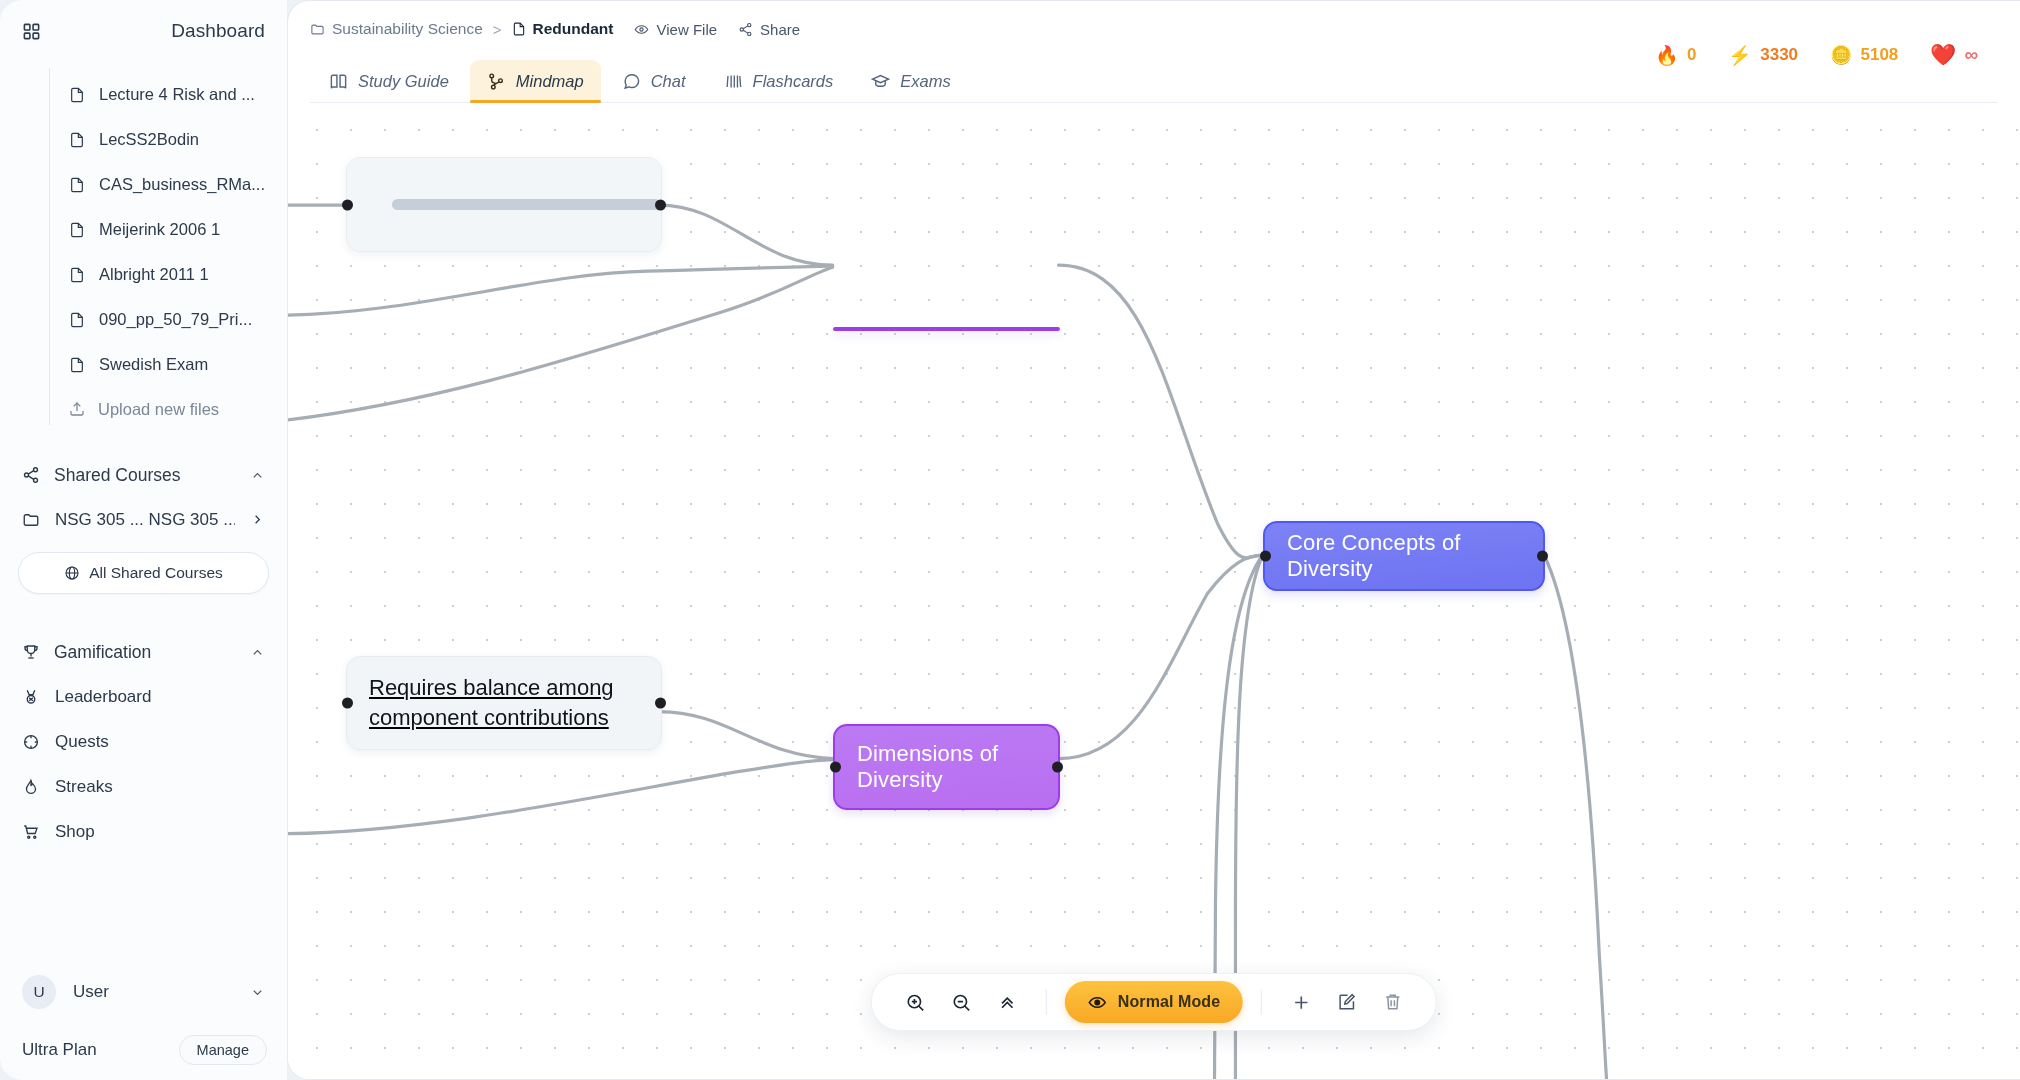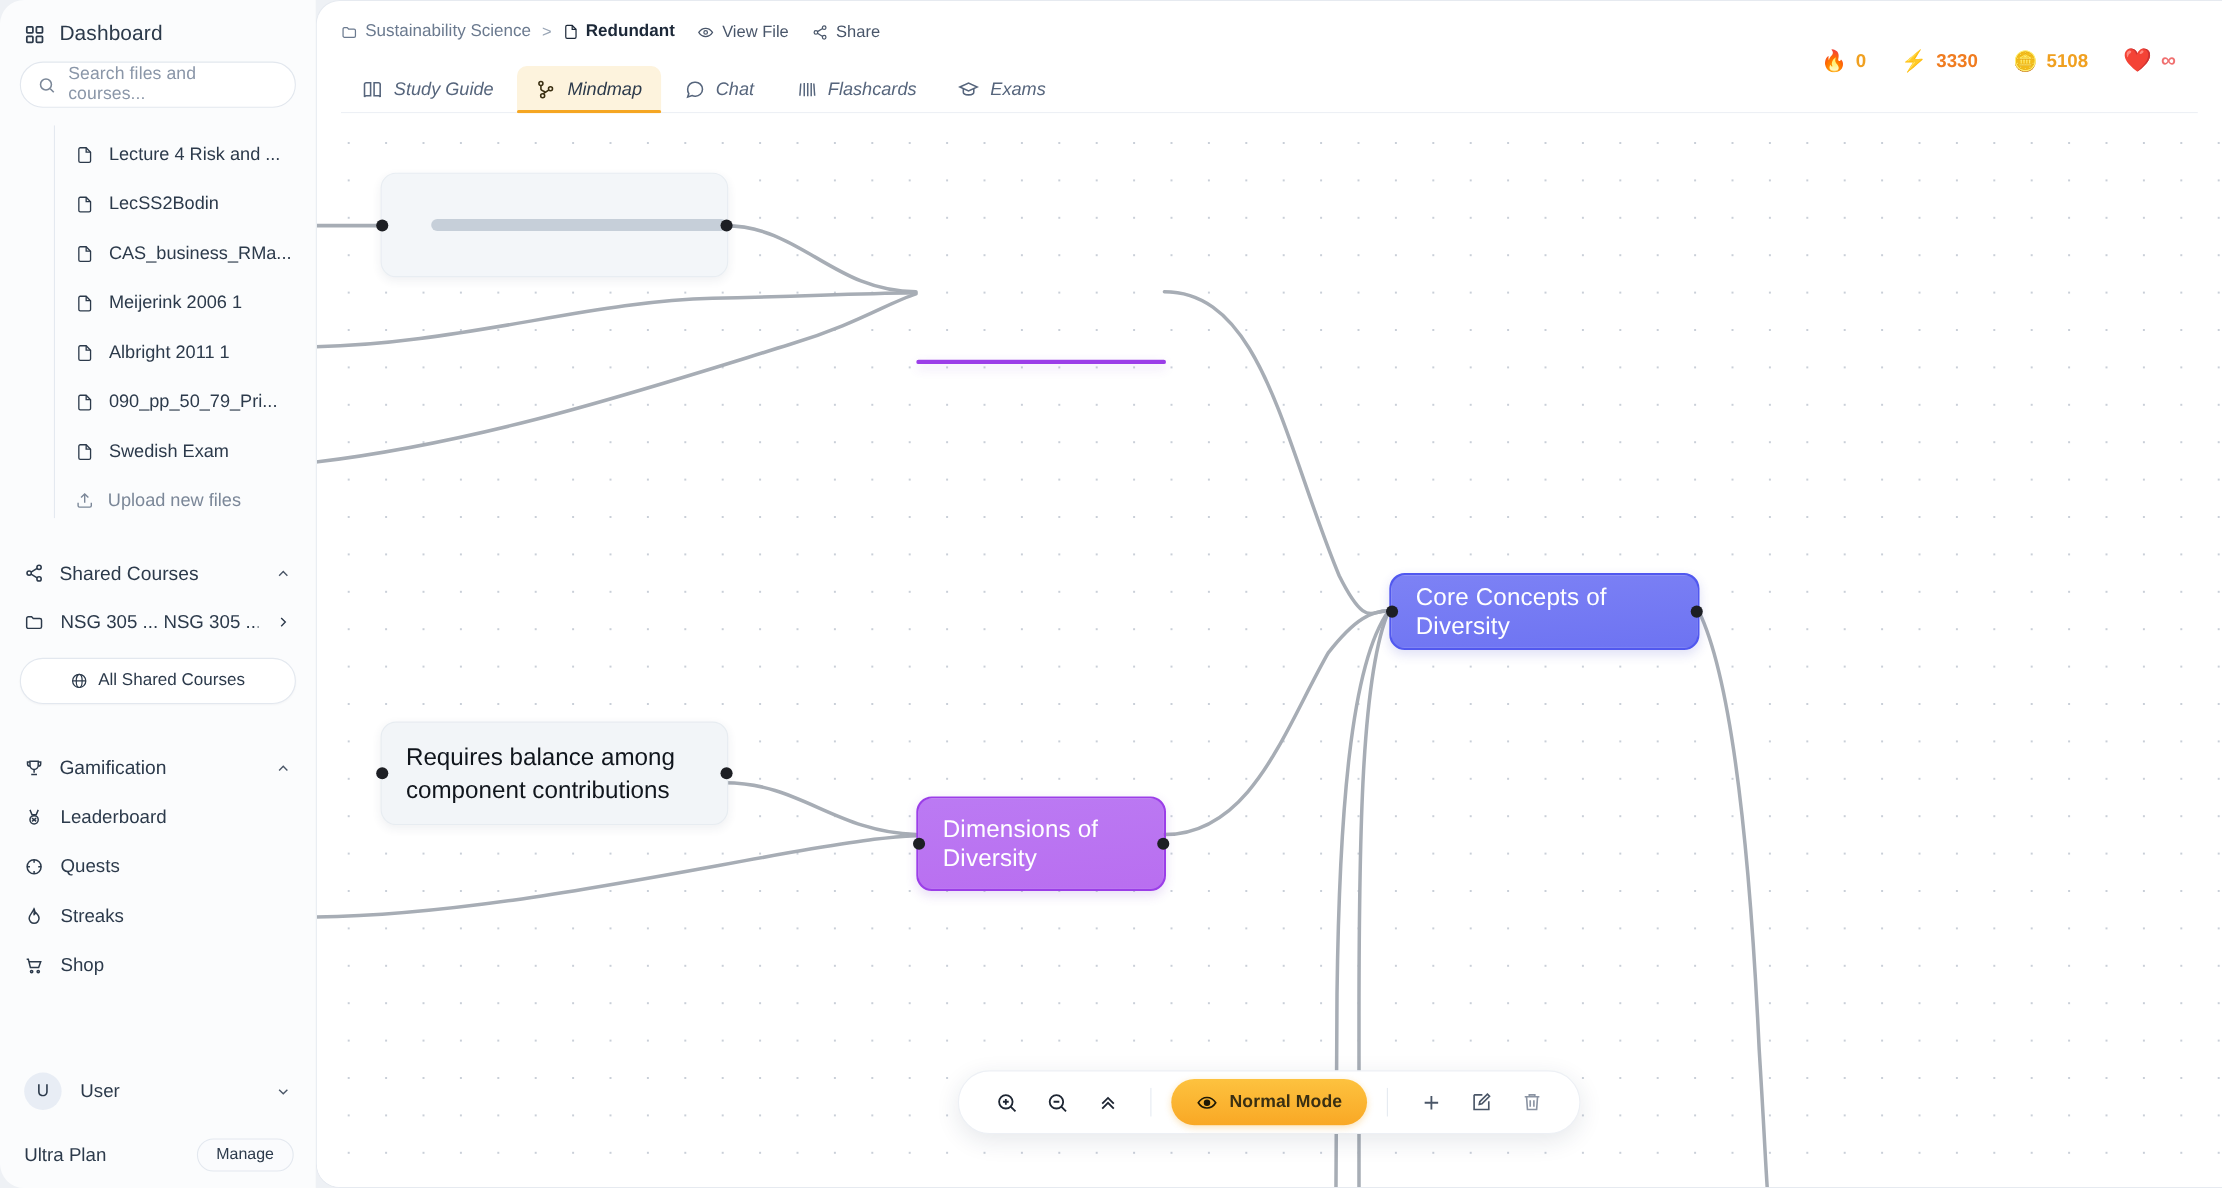--- a/index.html
+++ b/index.html
@@ -24,20 +24,21 @@
     border-radius: 22px 0 0 22px;
     display: flex; flex-direction: column;
     flex: 0 0 287px;
     overflow: hidden;
   }
   .sb-top { padding: 14px 18px 0 18px; }
   .dash-row {
     display: flex; align-items: center; gap: 13px;
     padding: 6px 4px 10px 4px;
     cursor: pointer;
+    justify-content: space-between;
   }
   .dash-label { font-size: 19px; color: #2c3a4b; letter-spacing: .1px; }
 
   .search-box {
     display: flex; align-items: center; gap: 11px;
     height: 42px;
     border: 1px solid #e2e7ee;
     border-radius: 21px;
     background: #fff;
     padding: 0 15px;
@@ -212,20 +213,21 @@
     background: linear-gradient(175deg,#7d82f5 0%,#6d73f2 100%);
     border: 2px solid #5158ef;
     box-shadow: 0 4px 10px rgba(60,70,200,.16);
   }
   .node-blue .nt { color: #fff; font-size: 22px; padding-left: 22px; letter-spacing: .15px; }
 
   .node-white {
     background: #f2f5f8;
     border: 1px solid #e7ecf1;
     box-shadow: 0 3px 9px rgba(40,60,90,.07);
+    text-decoration: underline;
   }
   .node-white .nt { color: #10151c; font-size: 22px; padding-left: 22px; line-height: 1.38; }
 
   .node-skel {
     background: #f3f6f9;
     border: 1px solid #e8edf2;
     box-shadow: 0 3px 9px rgba(40,60,90,.07);
   }
   .skel-bar {
     height: 11px; border-radius: 6px; background: #c6cfd9;
@@ -275,29 +277,20 @@
           <svg width="19" height="19" viewBox="0 0 24 24" fill="none" stroke="#2c3a4b" stroke-width="2">
             <rect x="3" y="3" width="7" height="7" rx="1"></rect>
               <rect x="14" y="3" width="7" height="7" rx="1"></rect>
             <rect x="3" y="14" width="7" height="7" rx="1"></rect>
               <rect x="14" y="14" width="7" height="7" rx="1"></rect>
           </svg>
         </span>
         <span class="dash-label">Dashboard</span>
       </div>
 
-      <div class="search-box">
-        <span>
-          <svg width="17" height="17" viewBox="0 0 24 24" fill="none" stroke="#7b8798" stroke-width="2">
-            <circle cx="11" cy="11" r="7"></circle>
-              <line x1="16.5" y1="16.5" x2="21" y2="21"></line>
-          </svg>
-        </span>
-        <span class="search-ph">Search files and courses...</span>
-      </div>
 
       <div class="file-list">
         <div class="file-row">
           <span>
             <svg width="16" height="18" viewBox="0 0 24 24" fill="none" stroke="#2c3a4b" stroke-width="1.8">
                 <path d="M14 2H6a2 2 0 0 0-2 2v16a2 2 0 0 0 2 2h12a2 2 0 0 0 2-2V8z"></path>
                 <polyline points="14 2 14 8 20 8"></polyline>
               </svg>
           </span>
           <span class="file-label">Lecture 4 Risk and ...</span>

